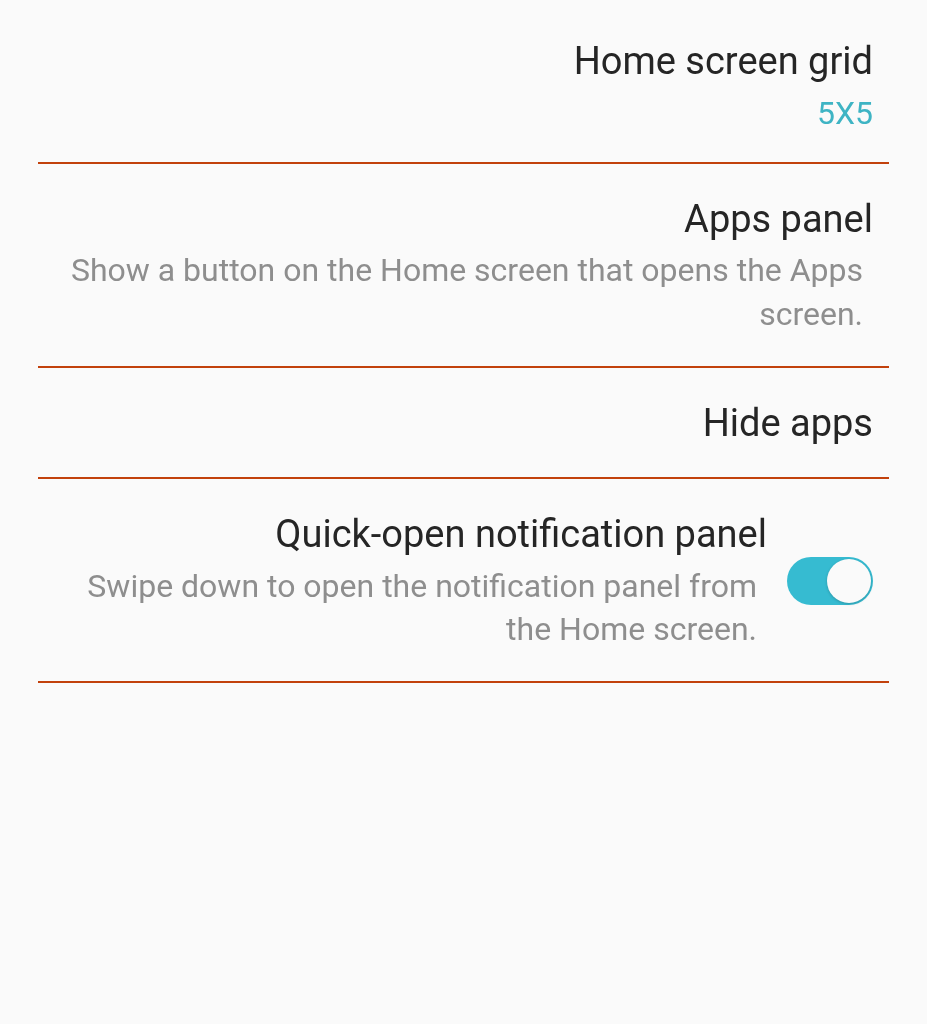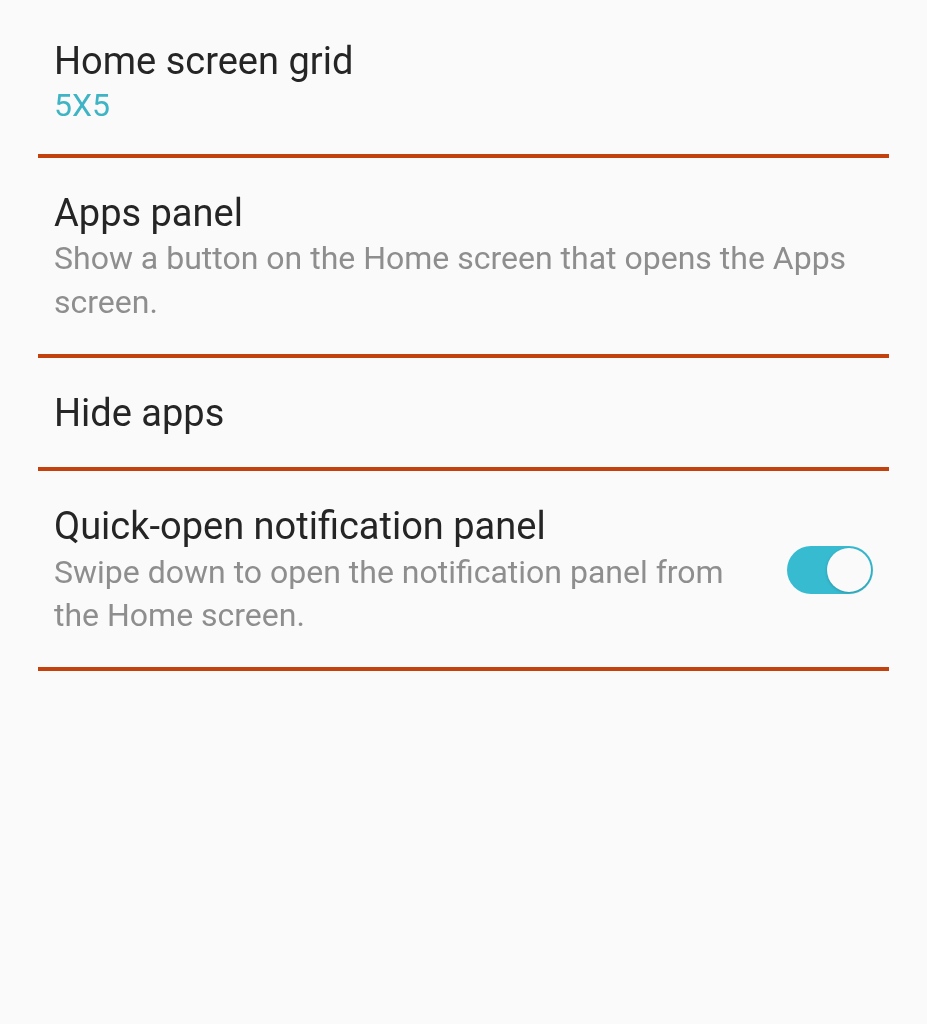--- a/index.html
+++ b/index.html
@@ -12,46 +12,49 @@
       background: #fafafa;
       width: 927px;
       height: 1024px;
       overflow: hidden;
     }
     .settings-list {
       padding: 0 38px;
     }
     .setting-item {
       padding: 32px 16px 30px 16px;
-      border-bottom: 4px solid #c2410c;
+      border-bottom: 2px solid #c2410c;
       display: flex;
       align-items: center;
       justify-content: space-between;
+      text-align: right;
     }
     .setting-item:first-child {
       padding-top: 38px;
     }
     .setting-text {
       flex: 1;
       min-width: 0;
     }
     .setting-title {
       font-size: 38px;
       color: #252525;
       font-weight: 400;
       line-height: 1.25;
     }
     .setting-value {
       font-size: 32px;
       color: #3eb4c4;
+      margin-top: 8px;
       line-height: 1.2;
     }
     .setting-description {
       font-size: 32px;
       color: #8e8e8e;
+      margin-top: 6px;
       line-height: 1.35;
       padding-right: 10px;
     }
     .toggle {
       width: 86px;
       height: 48px;
       background: #36bbd1;
       border-radius: 24px;
       position: relative;
       flex-shrink: 0;

